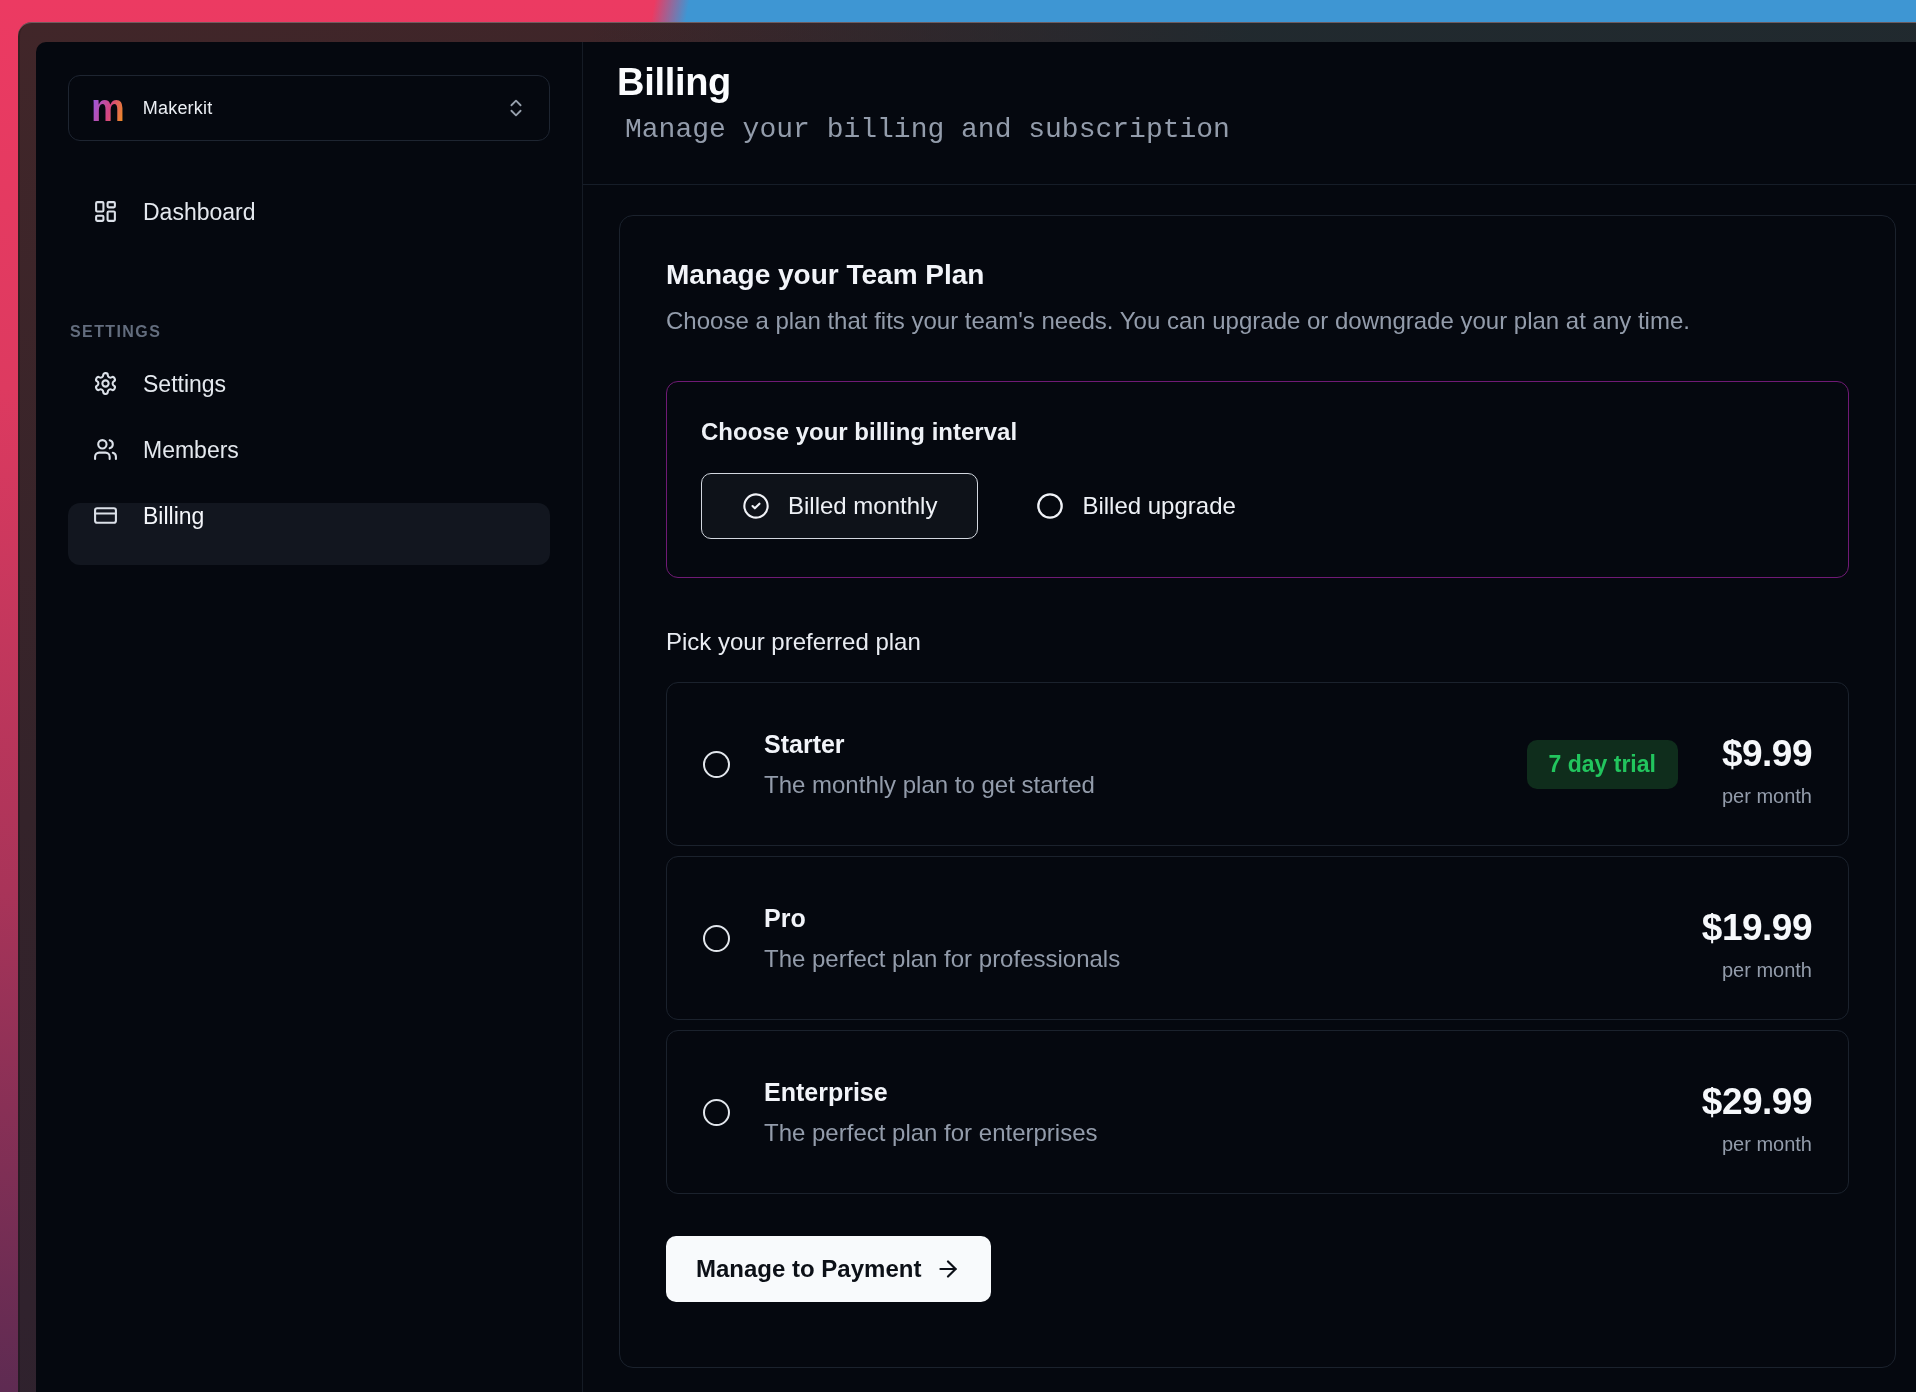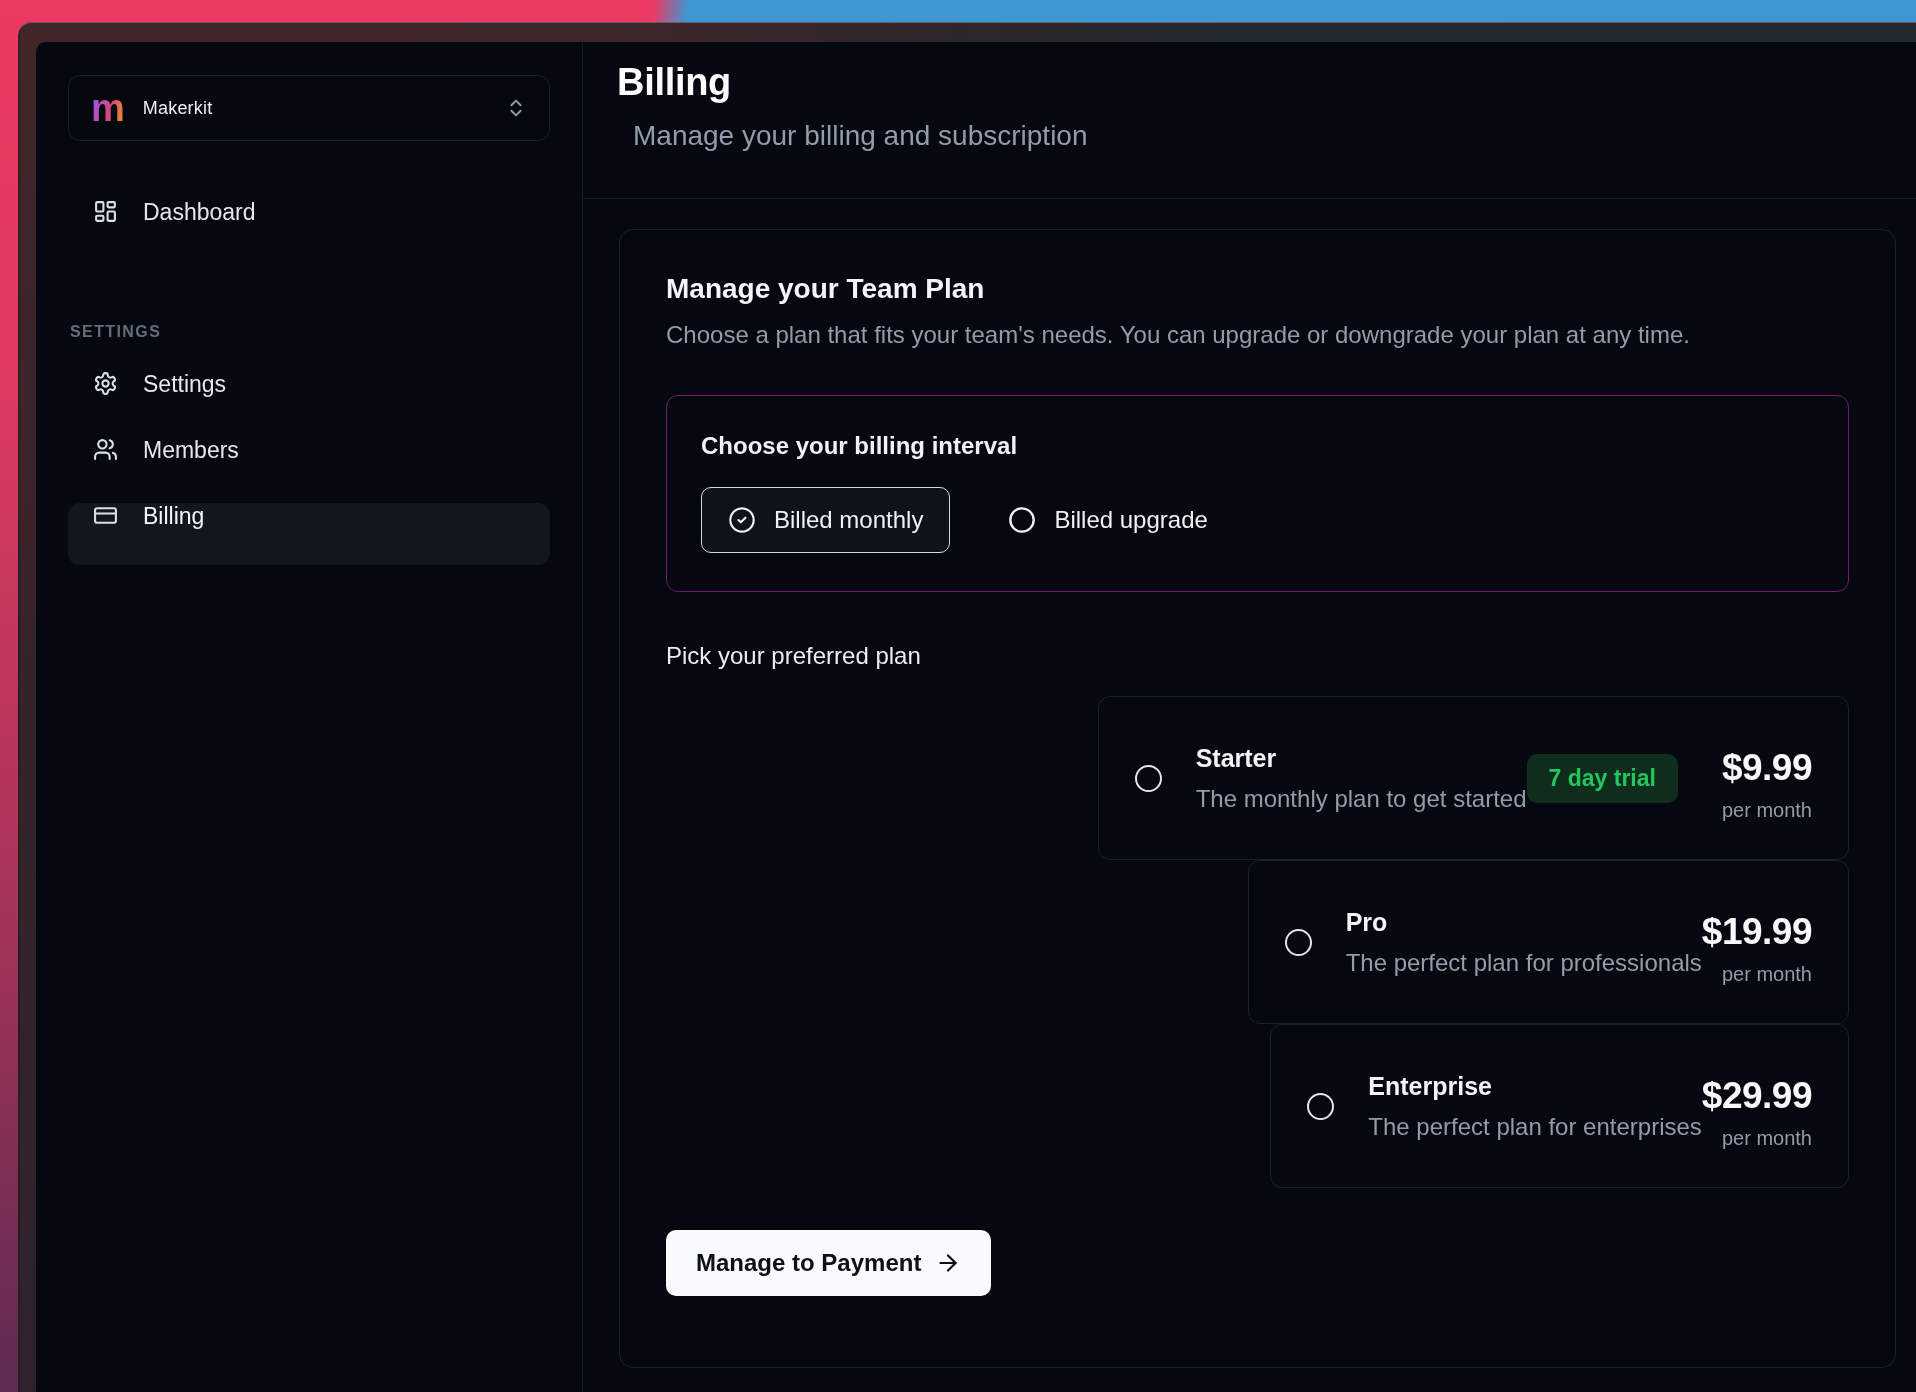--- a/index.html
+++ b/index.html
@@ -70,21 +70,21 @@
   .nav-item.active { background: #12161f; color: #f4f6fa; font-weight: 500; }
   .section-label {
     margin: 58px 0 30px; padding-left: 2px;
     font-size: 16px; font-weight: 700; letter-spacing: 1.4px; color: #636d7e;
   }
 
   
   .main { flex: 1; min-width: 0; display: flex; flex-direction: column; }
   .page-header { padding: 20px 40px 30px 34px; border-bottom: 1px solid #161d28; }
   .page-title { margin: 0 0 10px; font-size: 38px; line-height: 1.1; font-weight: 700; color: #fbfcfe; letter-spacing: -.3px; }
-  .page-subtitle { margin: 16px; font-size: 28px; line-height: 1.15; color: #939cab; }
+  .page-subtitle { margin: 8px; font-size: 28px; line-height: 1.15; color: #939cab; font-family: Liberation Mono, monospace; }
 
   .outer-card {
     flex: 1; margin: 30px 20px 24px 36px;
     border: 1px solid #1b222d; border-radius: 14px;
     padding: 44px 46px;
   }
   .card-title { margin: 0 0 16px; font-size: 28px; line-height: 1.1; font-weight: 700; color: #f2f4f9; }
   .card-desc  { margin: 0 0 46px; font-size: 24px; color: #939cab; }
 
   .interval-box {
@@ -93,25 +93,25 @@
   }
   .interval-title { margin: 0 0 28px; font-size: 24px; line-height: 1.15; font-weight: 600; color: #eef1f6; }
   .interval-options { display: flex; align-items: center; gap: 58px; }
   .interval-option {
     display: flex; align-items: center; gap: 18px;
     font-size: 24px; color: #eef1f6; cursor: pointer;
   }
   .interval-option svg { color: #f0f2f7; flex: none; }
   .interval-option.selected {
     border: 1px solid #d2d7df; background: #0e1219;
-    border-radius: 10px; height: 66px; padding: 0 26px;
+    border-radius: 10px; height: 66px; padding: 0 40px;
   }
 
   .pick-label { margin: 0 0 26px; font-size: 24px; color: #e9ecf2; }
-  .plans { display: flex; flex-direction: column; gap: 0; align-items: flex-end; }
+  .plans { display: flex; flex-direction: column; gap: 10px; }
   .plan-row {
     border: 1px solid #1b222d; border-radius: 12px; height: 164px;
     display: flex; align-items: center; padding: 0 36px; cursor: pointer;
   }
   .plan-radio {
     width: 27px; height: 27px; border: 2.5px solid #e2e6ec; border-radius: 50%;
     flex: none; margin-right: 34px;
   }
   .plan-info { flex: 1; min-width: 0; }
   .plan-name { margin: 0 0 12px; font-size: 25px; font-weight: 700; color: #f2f4f9; }

